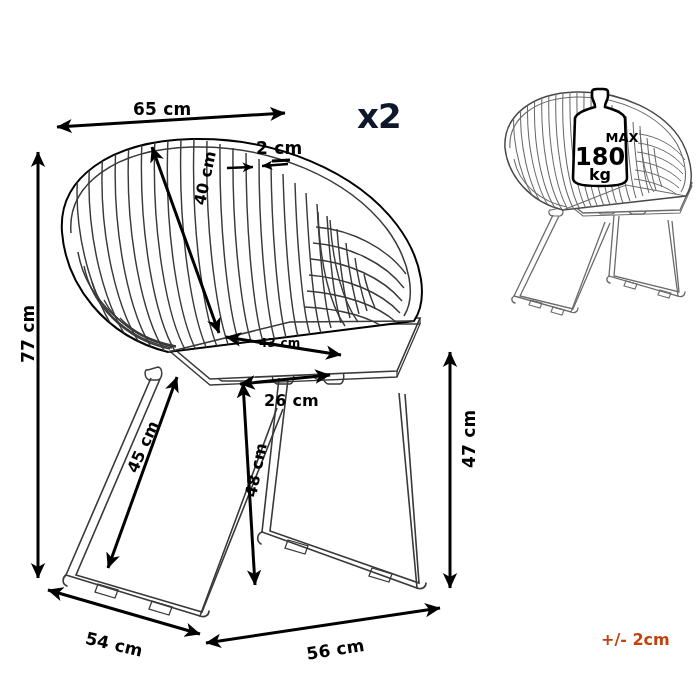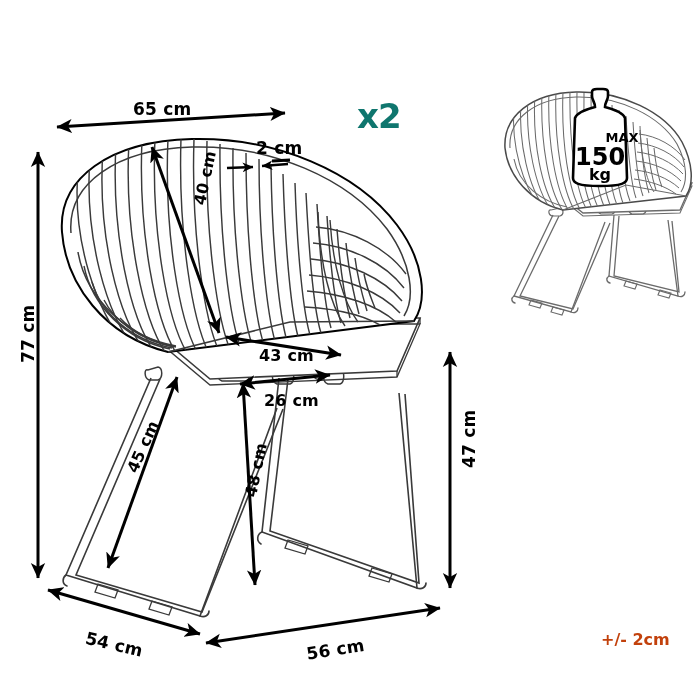--- a/index.html
+++ b/index.html
@@ -27,21 +27,21 @@
     font-family: "DejaVu Sans", "Liberation Sans", sans-serif;
     font-weight: bold;
     color: #000000;
     white-space: nowrap;
     letter-spacing: 0.2px;
   }
   .qty-label {
     position: absolute;
     font-family: "DejaVu Sans", "Liberation Sans", sans-serif;
     font-weight: bold;
-    color: #0f766e;
+    color: #0f172a;
     font-size: 34px;
     letter-spacing: -1px;
   }
   .tol-label {
     position: absolute;
     font-family: "DejaVu Sans", "Liberation Sans", sans-serif;
     font-weight: bold;
     color: #c2410c;
     font-size: 16px;
   }
@@ -313,21 +313,21 @@
       </g>
     </g>
   </svg>
 
   <div class="dim-label" style="left:133px; top:99px; font-size:17px;">65 cm</div>
 
   <div class="dim-label" style="left:256px; top:138px; font-size:17px;">2 cm</div>
 
   <div class="dim-label" style="left:190px; top:203px; font-size:16px; transform:rotate(-78deg); transform-origin:left top;">40 cm</div>
 
-  <div class="dim-label" style="left:259px; top:346px; font-size:16px;">43 cm</div>
+  <div class="dim-label" style="left:259px; top:336px; font-size:12px;">43 cm</div>
 
   <div class="dim-label" style="left:264px; top:391px; font-size:16px;">26 cm</div>
 
   <div class="dim-label" style="left:18px; top:363px; font-size:17px; transform:rotate(-90deg); transform-origin:left top;">77 cm</div>
 
   <div class="dim-label" style="left:123px; top:468px; font-size:16px; transform:rotate(-66deg); transform-origin:left top;">45 cm</div>
 
   <div class="dim-label" style="left:241px; top:495px; font-size:16px; transform:rotate(-78deg); transform-origin:left top;">48 cm</div>
 
   <div class="dim-label" style="left:459px; top:468px; font-size:17px; transform:rotate(-90deg); transform-origin:left top;">47 cm</div>
@@ -335,17 +335,17 @@
   <div class="dim-label" style="left:88px; top:628px; font-size:17px; transform:rotate(13deg); transform-origin:left top;">54 cm</div>
 
   <div class="dim-label" style="left:305px; top:644px; font-size:17px; transform:rotate(-9deg); transform-origin:left top;">56 cm</div>
 
   <div class="qty-label" style="left:357px; top:96px;">x2</div>
 
   <div class="tol-label" style="left:601px; top:630px;">+/- 2cm</div>
 
   <div class="badge-text" style="left:575px; top:130px; width:50px; font-size:13px;padding-left:22px;">MAX</div>
 
-  <div class="badge-text" style="left:575px; top:143px; width:50px; font-size:24px;">150</div>
+  <div class="badge-text" style="left:575px; top:143px; width:50px; font-size:24px;">180</div>
 
   <div class="badge-text" style="left:575px; top:165px; width:50px; font-size:16px;">kg</div>
 
 </div>
 
 </body></html>

